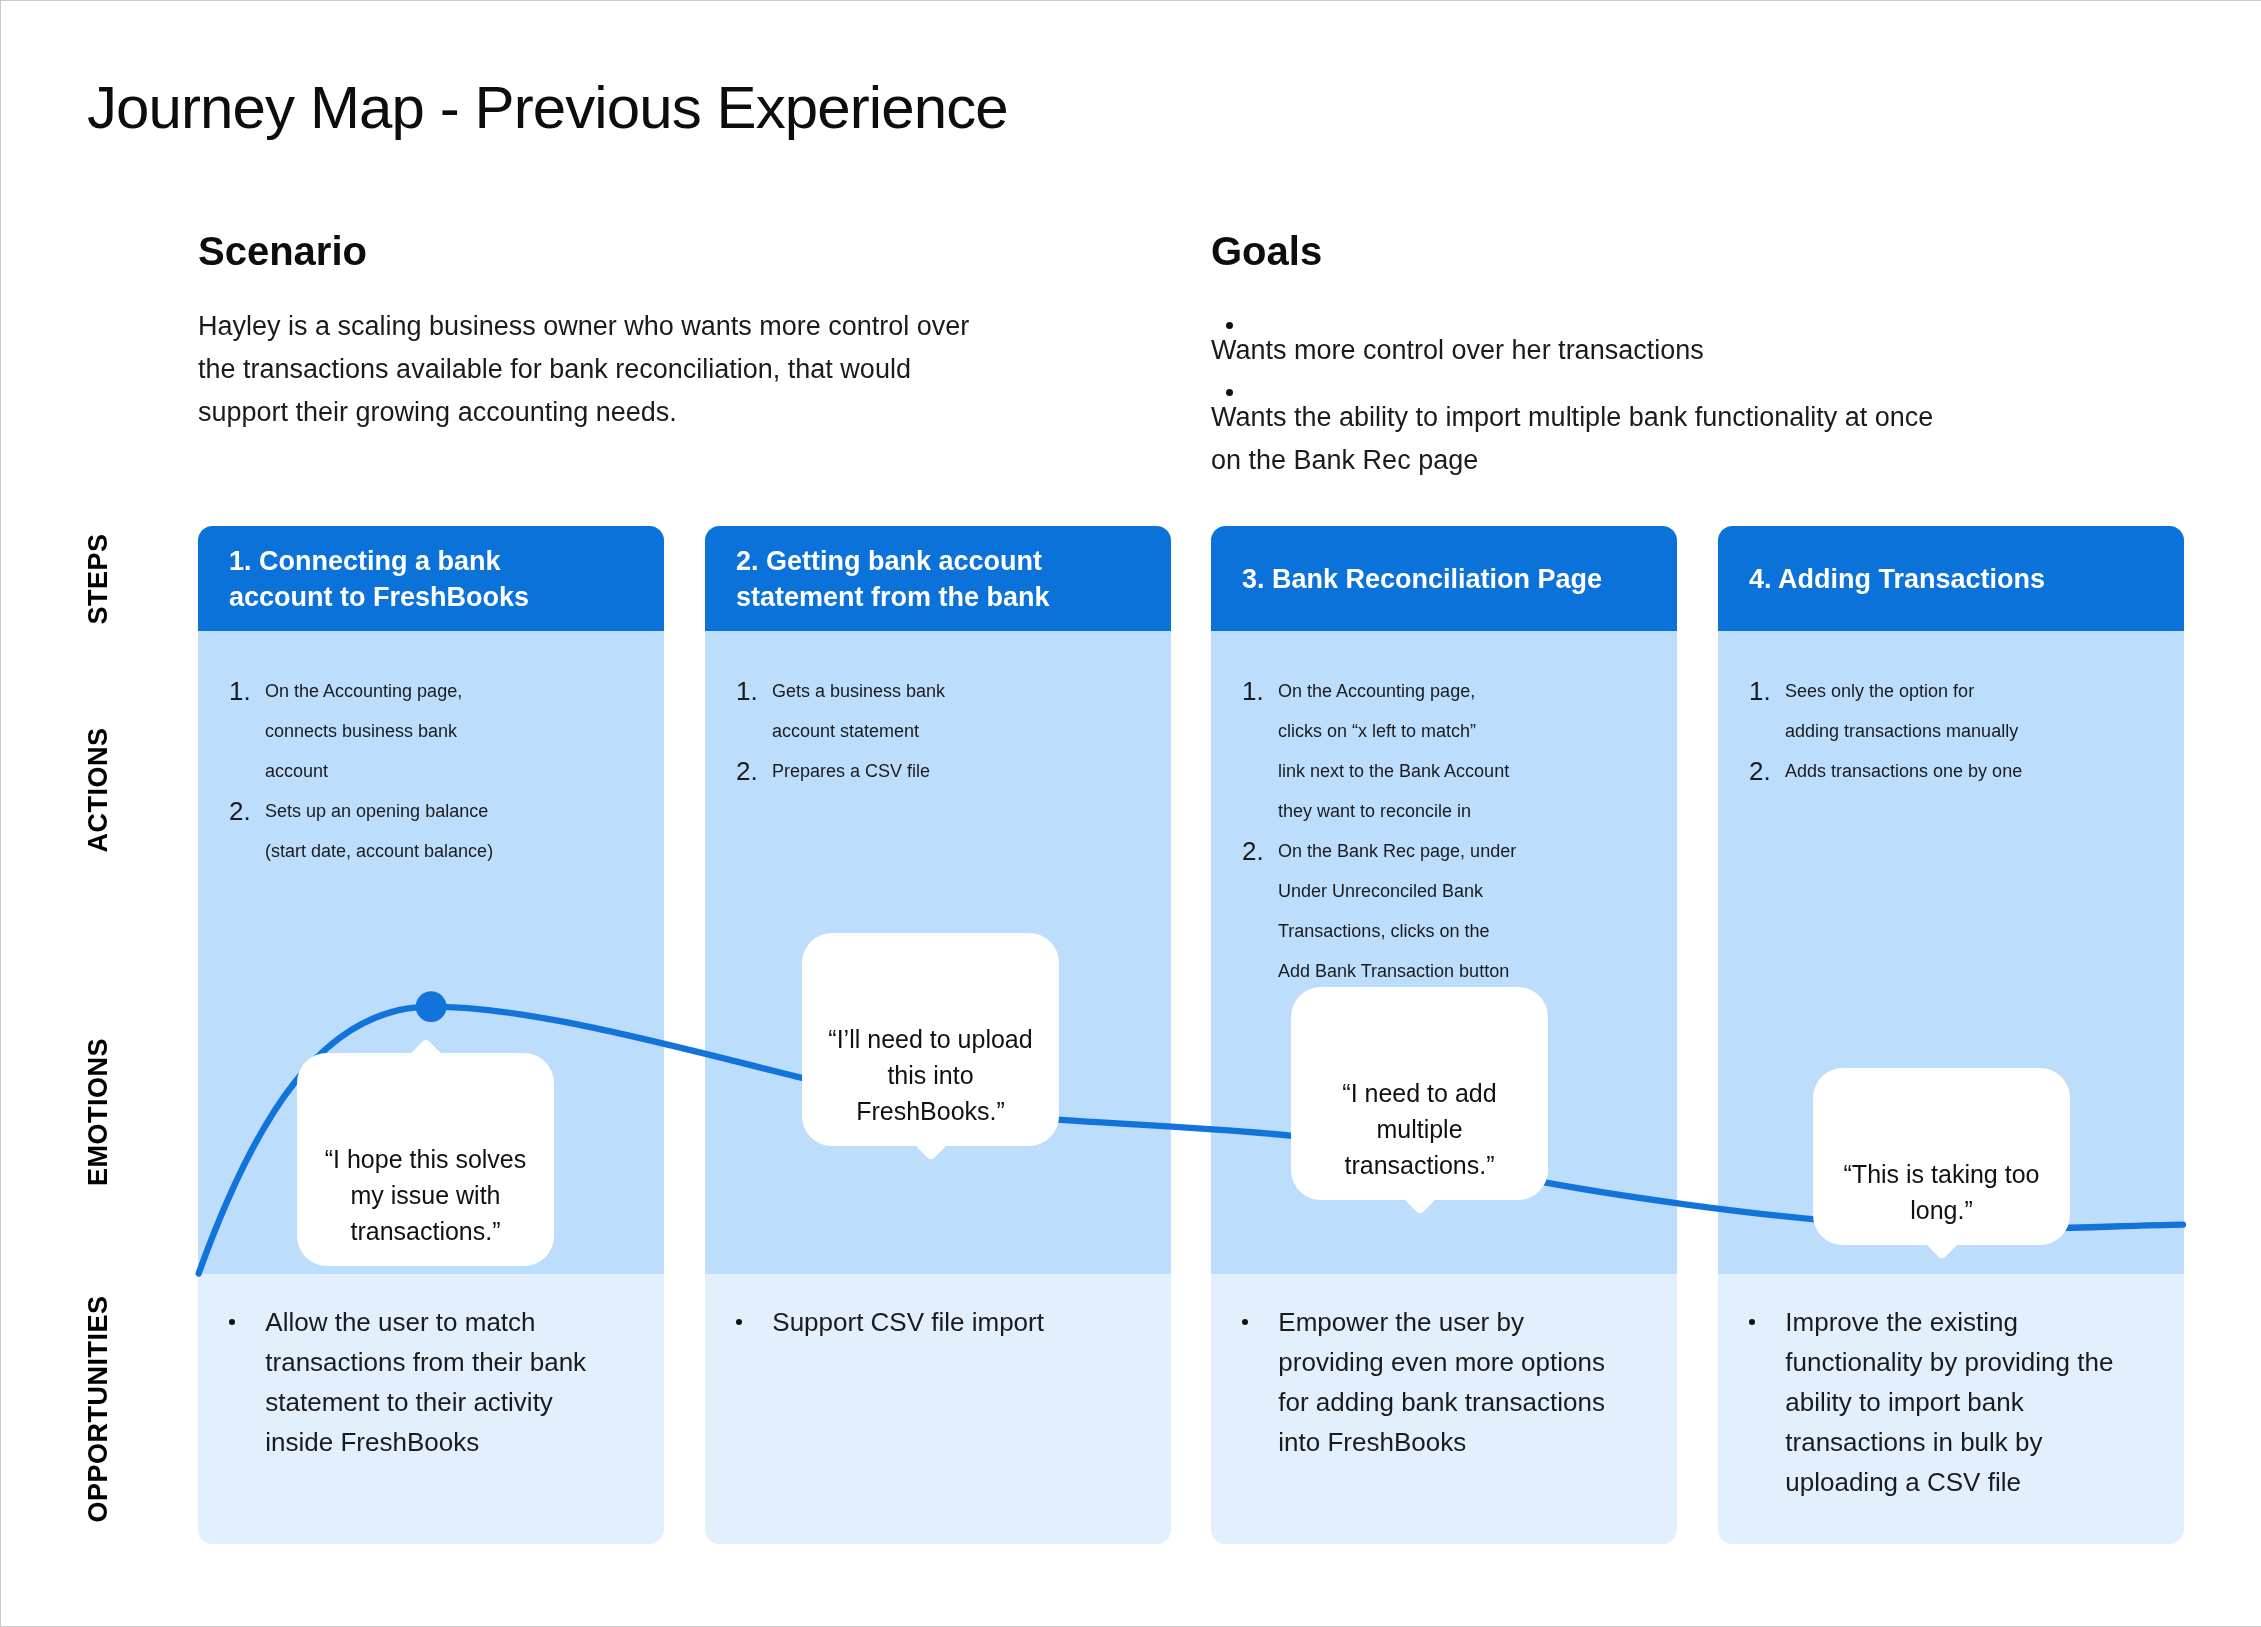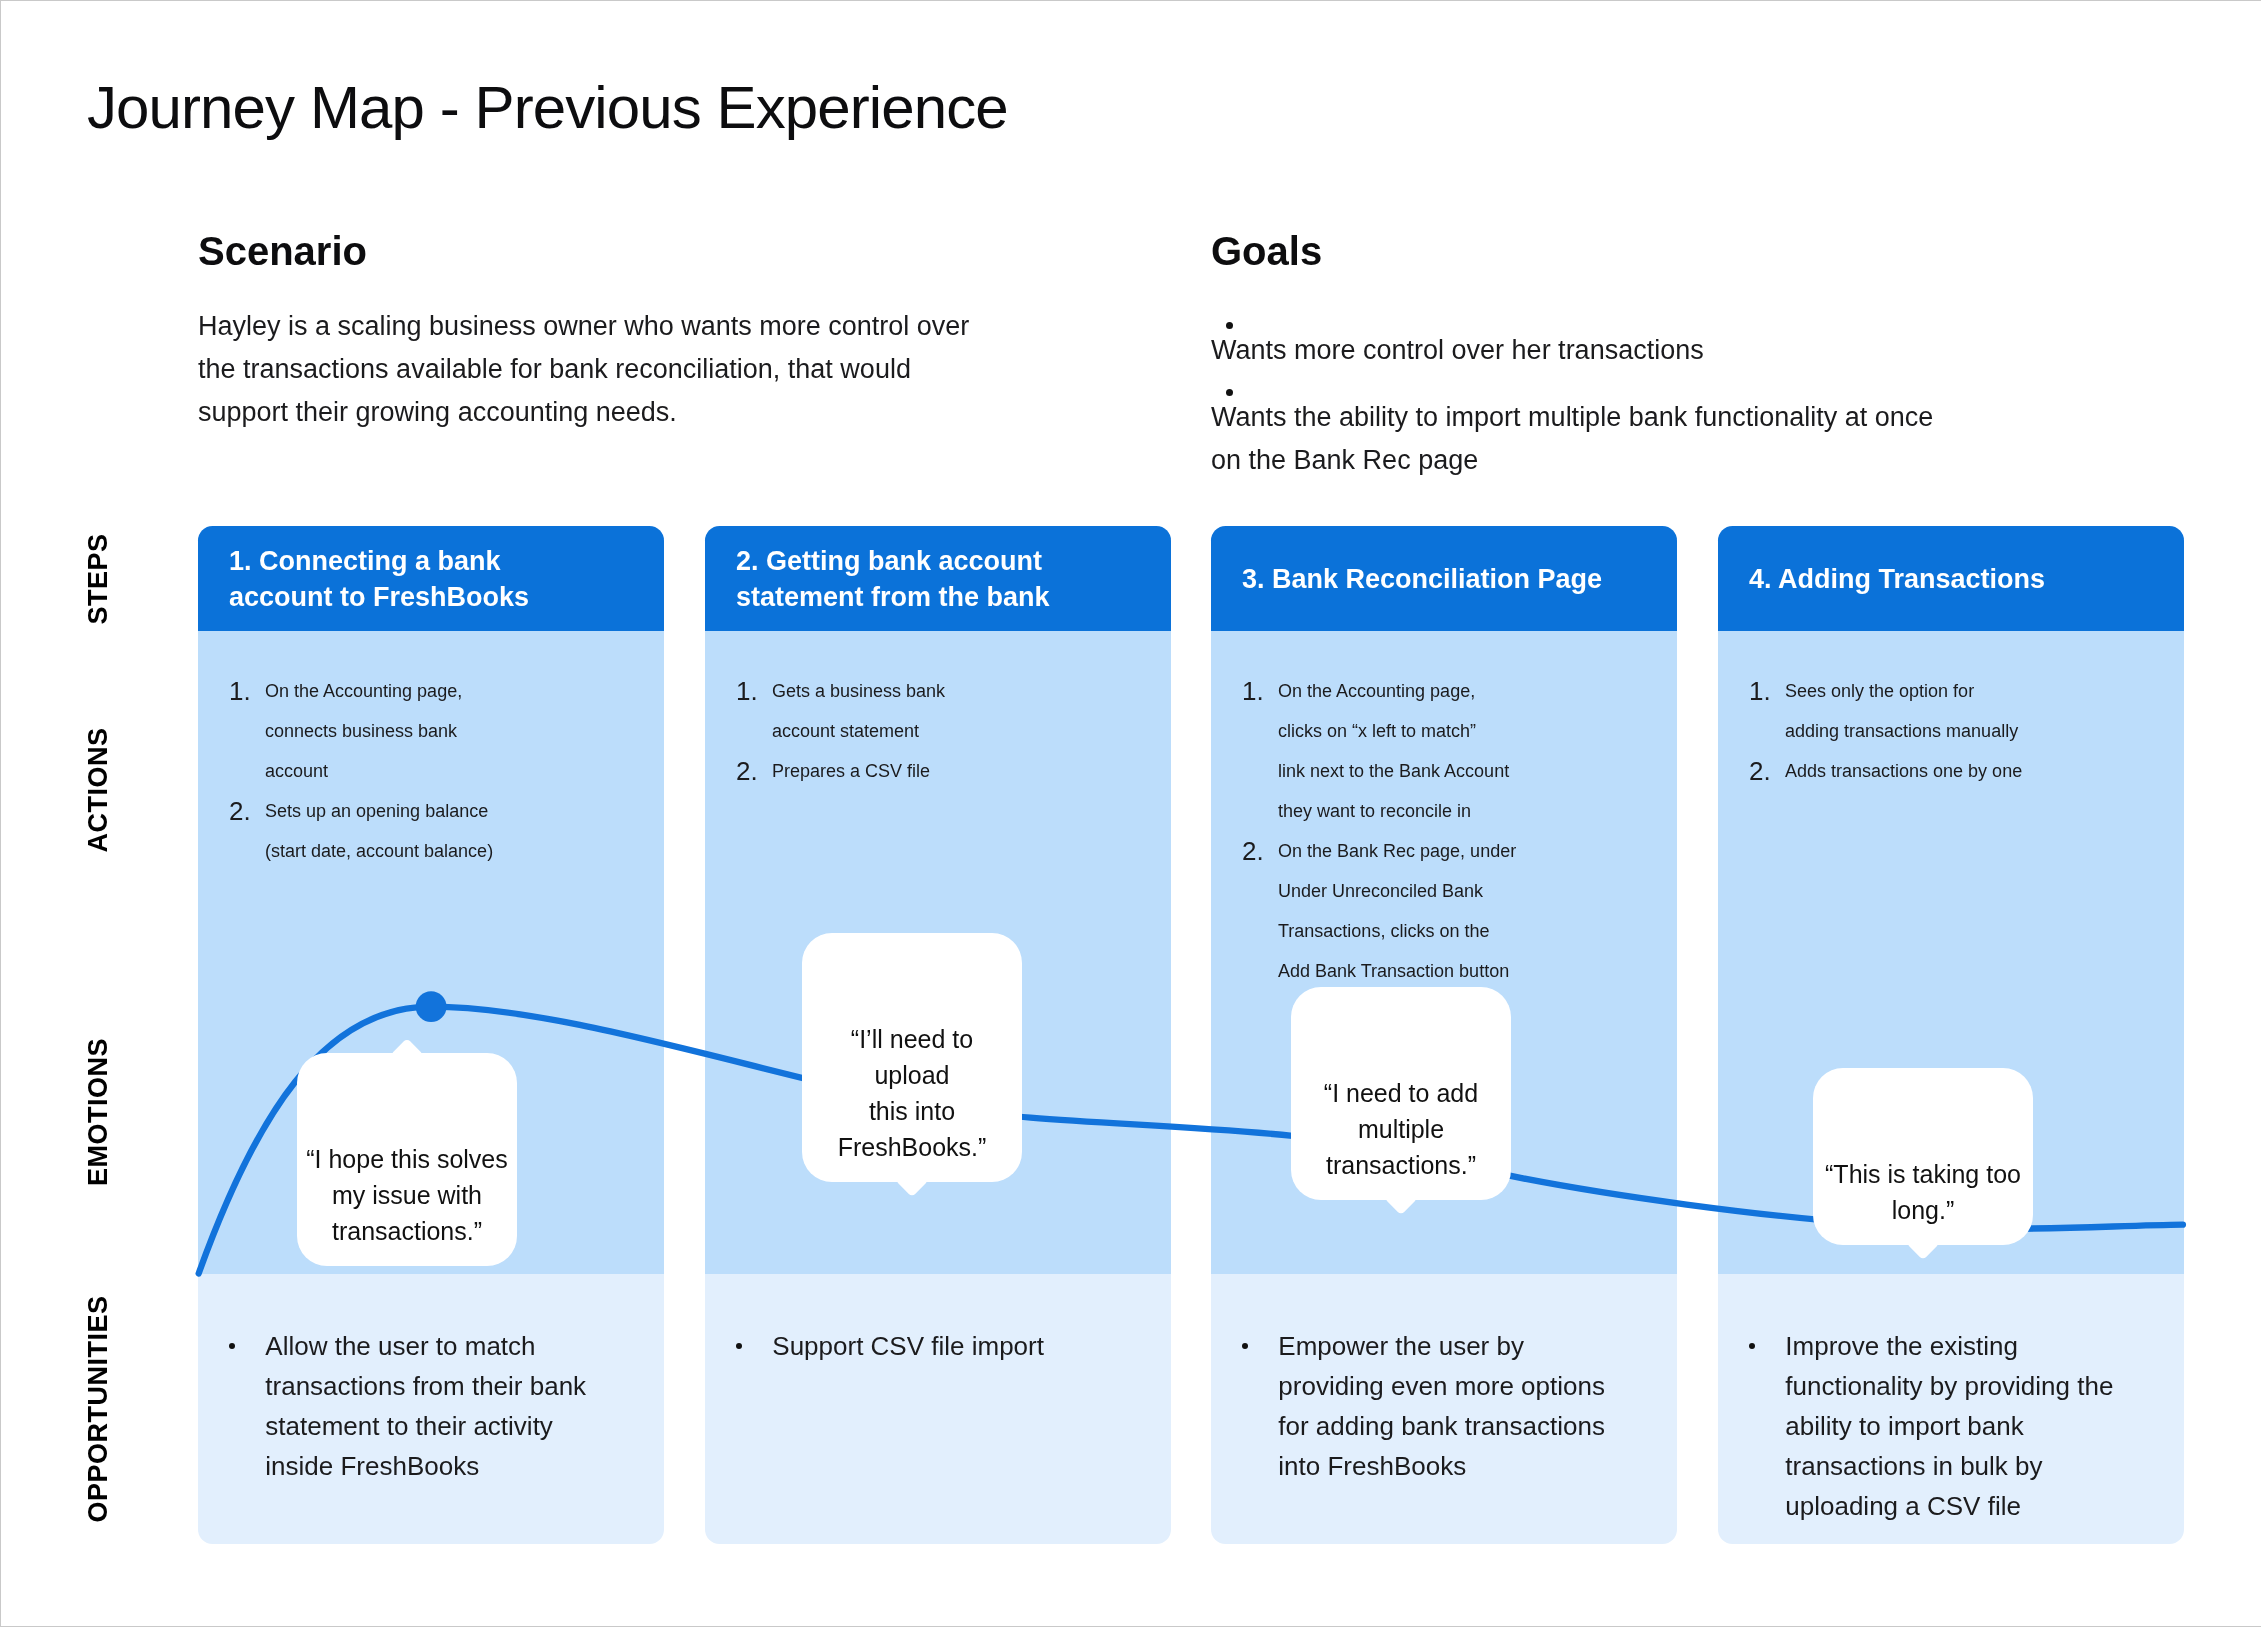--- a/index.html
+++ b/index.html
@@ -33,31 +33,31 @@
     border-radius:14.5px 14.5px 0 0;display:flex;align-items:center;
     padding:0 31px;box-sizing:border-box;font-size:27px;font-weight:700;
     line-height:36px;white-space:pre-line;
   }
   .col-body{
     height:643px;background:var(--body-blue,#BCDDFB);
     padding-top:40px;box-sizing:border-box;
   }
   .col-opp{
     height:270px;background:var(--opp-blue,#E2EFFD);
-    border-radius:0 0 14.5px 14.5px;padding-top:52px;box-sizing:border-box;
+    border-radius:0 0 14.5px 14.5px;padding-top:28px;box-sizing:border-box;
   }
   .action-item{display:flex;padding:0 18px 0 31px;}
   .action-num{flex:0 0 36px;font-size:26px;line-height:40px;}
   .action-text{font-size:18px;line-height:40px;white-space:pre-line;}
   .opp-item{display:flex;padding:0 18px 0 31px;}
   .opp-item .bullet-dot{width:6.3px;height:6.3px;margin:17px 30px 0 0;}
   .opp-text{font-size:26px;line-height:40px;white-space:pre-line;}
   #emotion-svg{position:absolute;left:0;top:0;z-index:3;pointer-events:none;}
   .quote-bubble{
-    position:absolute;z-index:5;width:220px;background:#fff;border-radius:30px;
+    position:absolute;z-index:5;width:257px;background:#fff;border-radius:30px;
     padding:16.3px 9px;box-sizing:border-box;text-align:center;
     font-size:25px;line-height:36px;color:#111;white-space:pre-line;
   }
   .bubble-tail{
     position:absolute;left:50%;width:23.5px;height:23.5px;background:#fff;
     transform:translateX(-50%) rotate(45deg);border-radius:4.5px;
   }
   .tail-top{top:-10px;}
   .tail-bottom{bottom:-10px;}
 </style>

